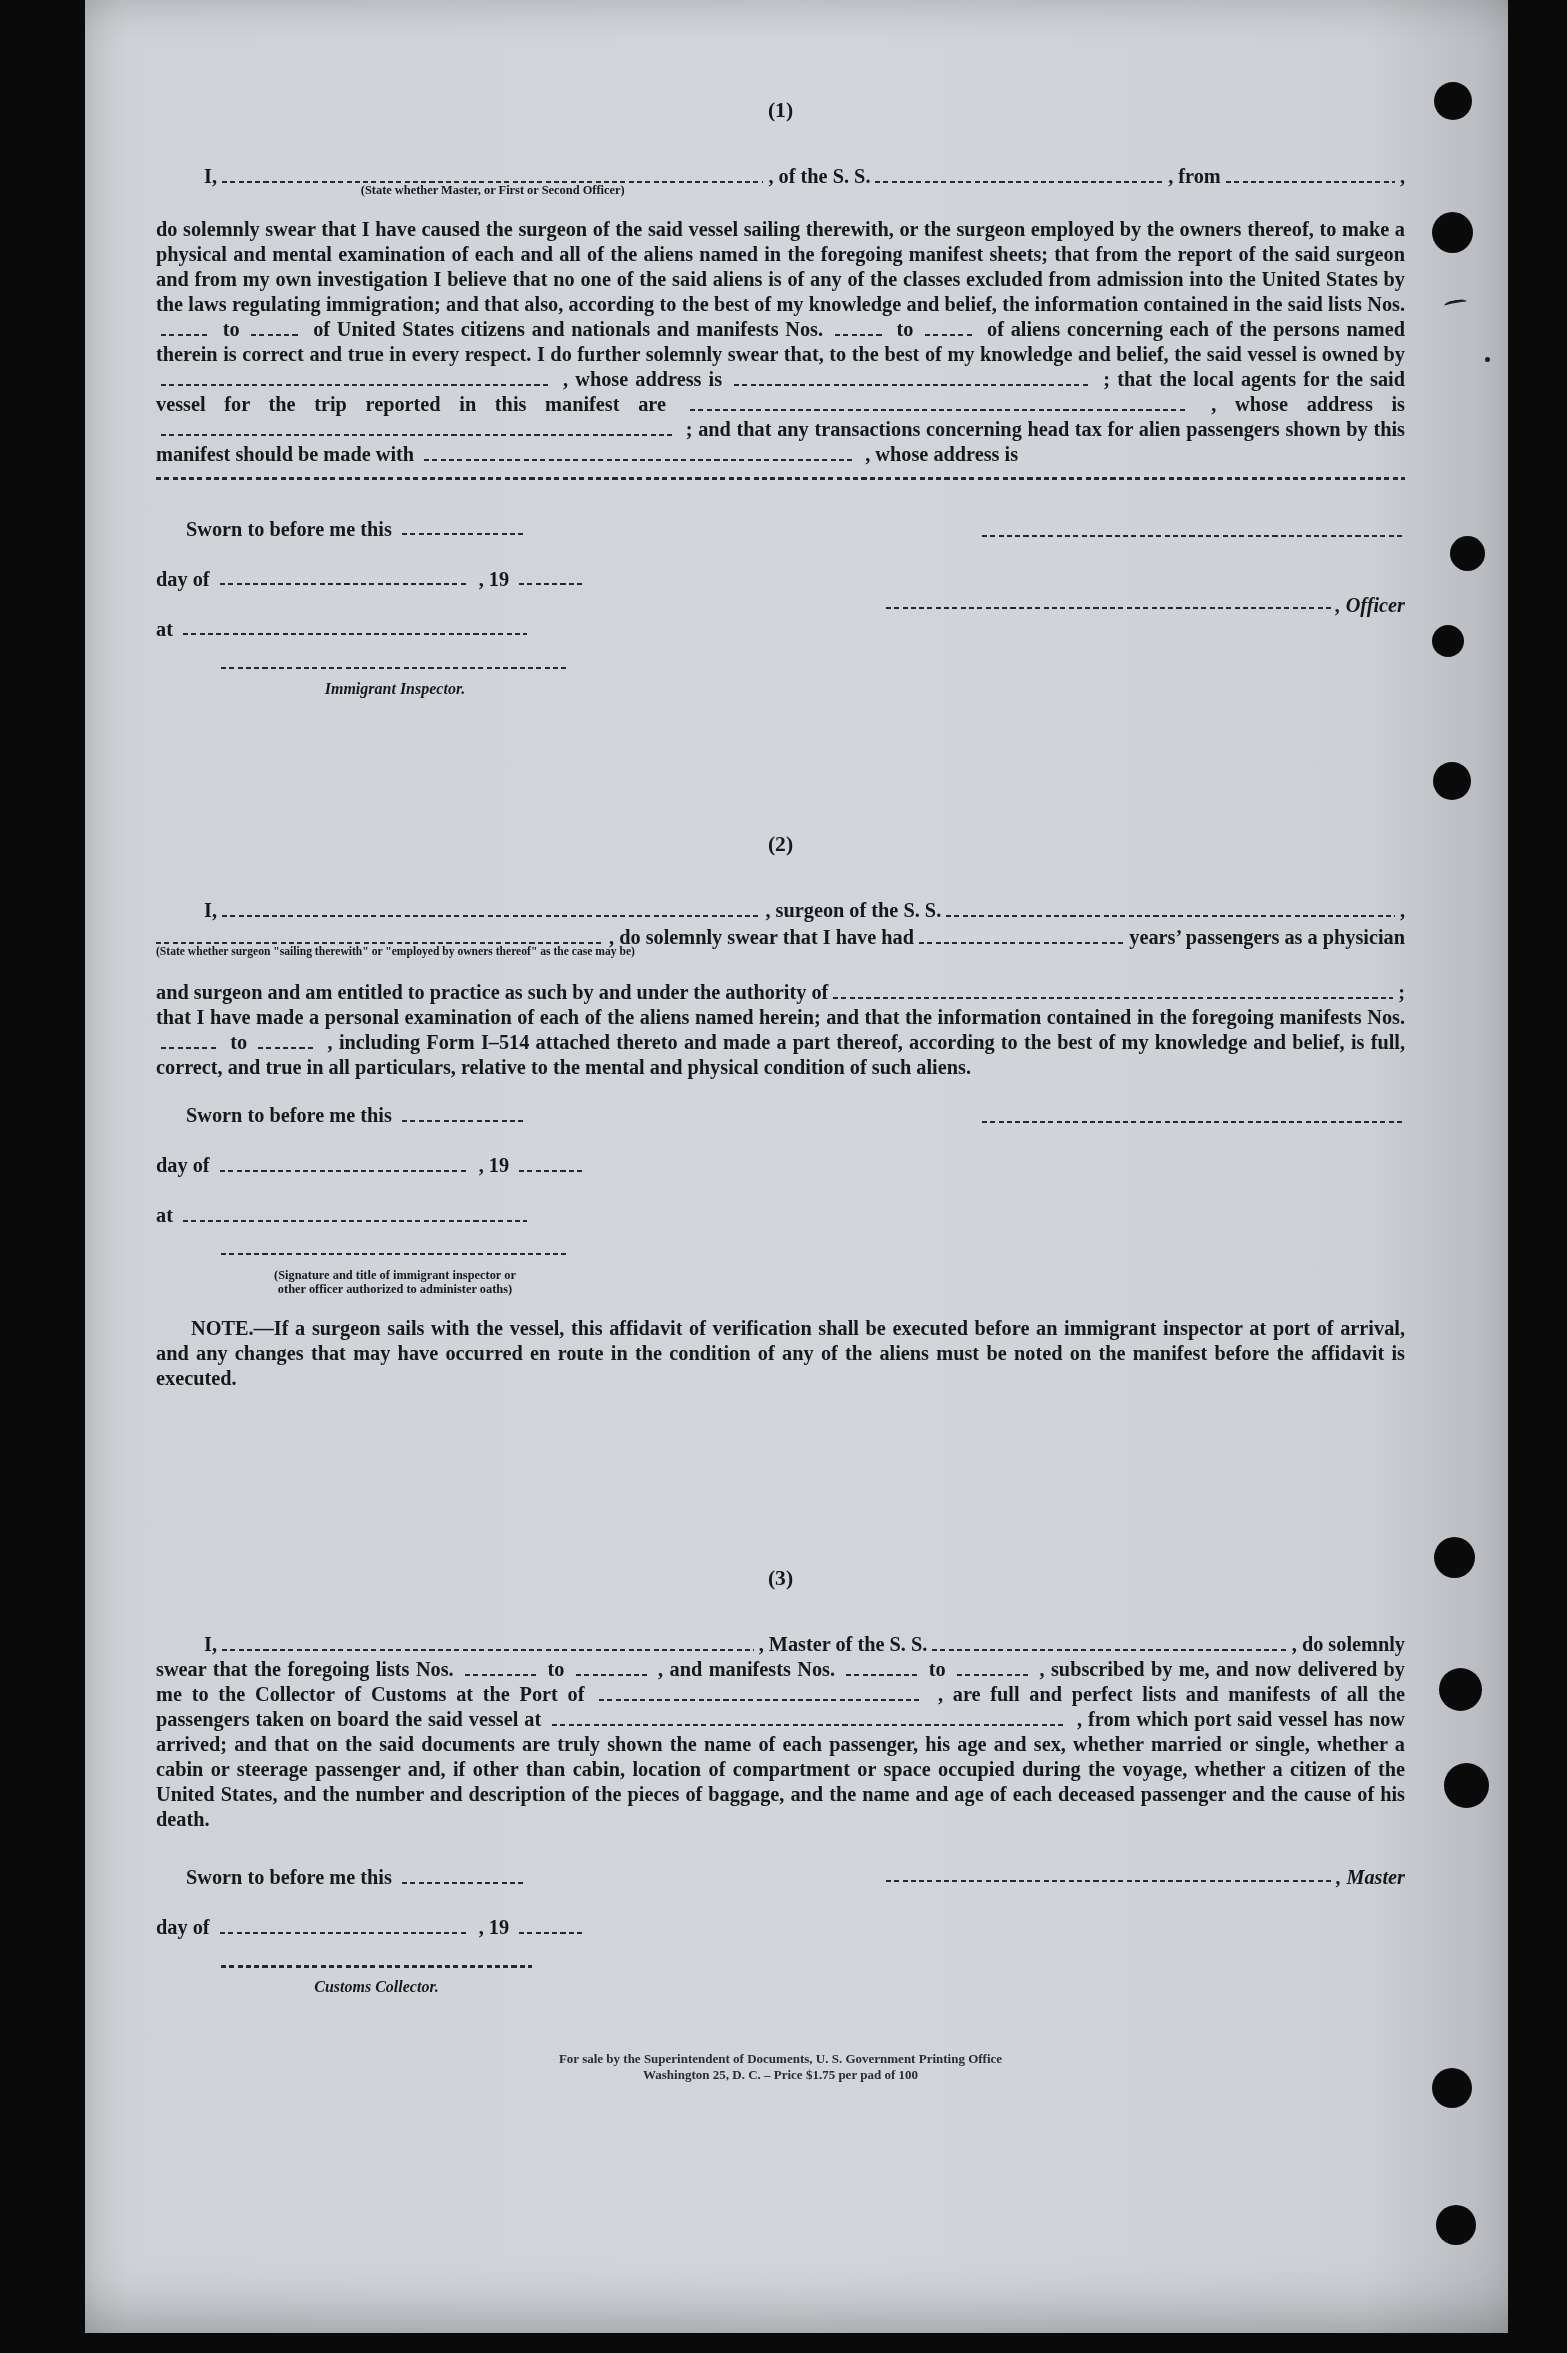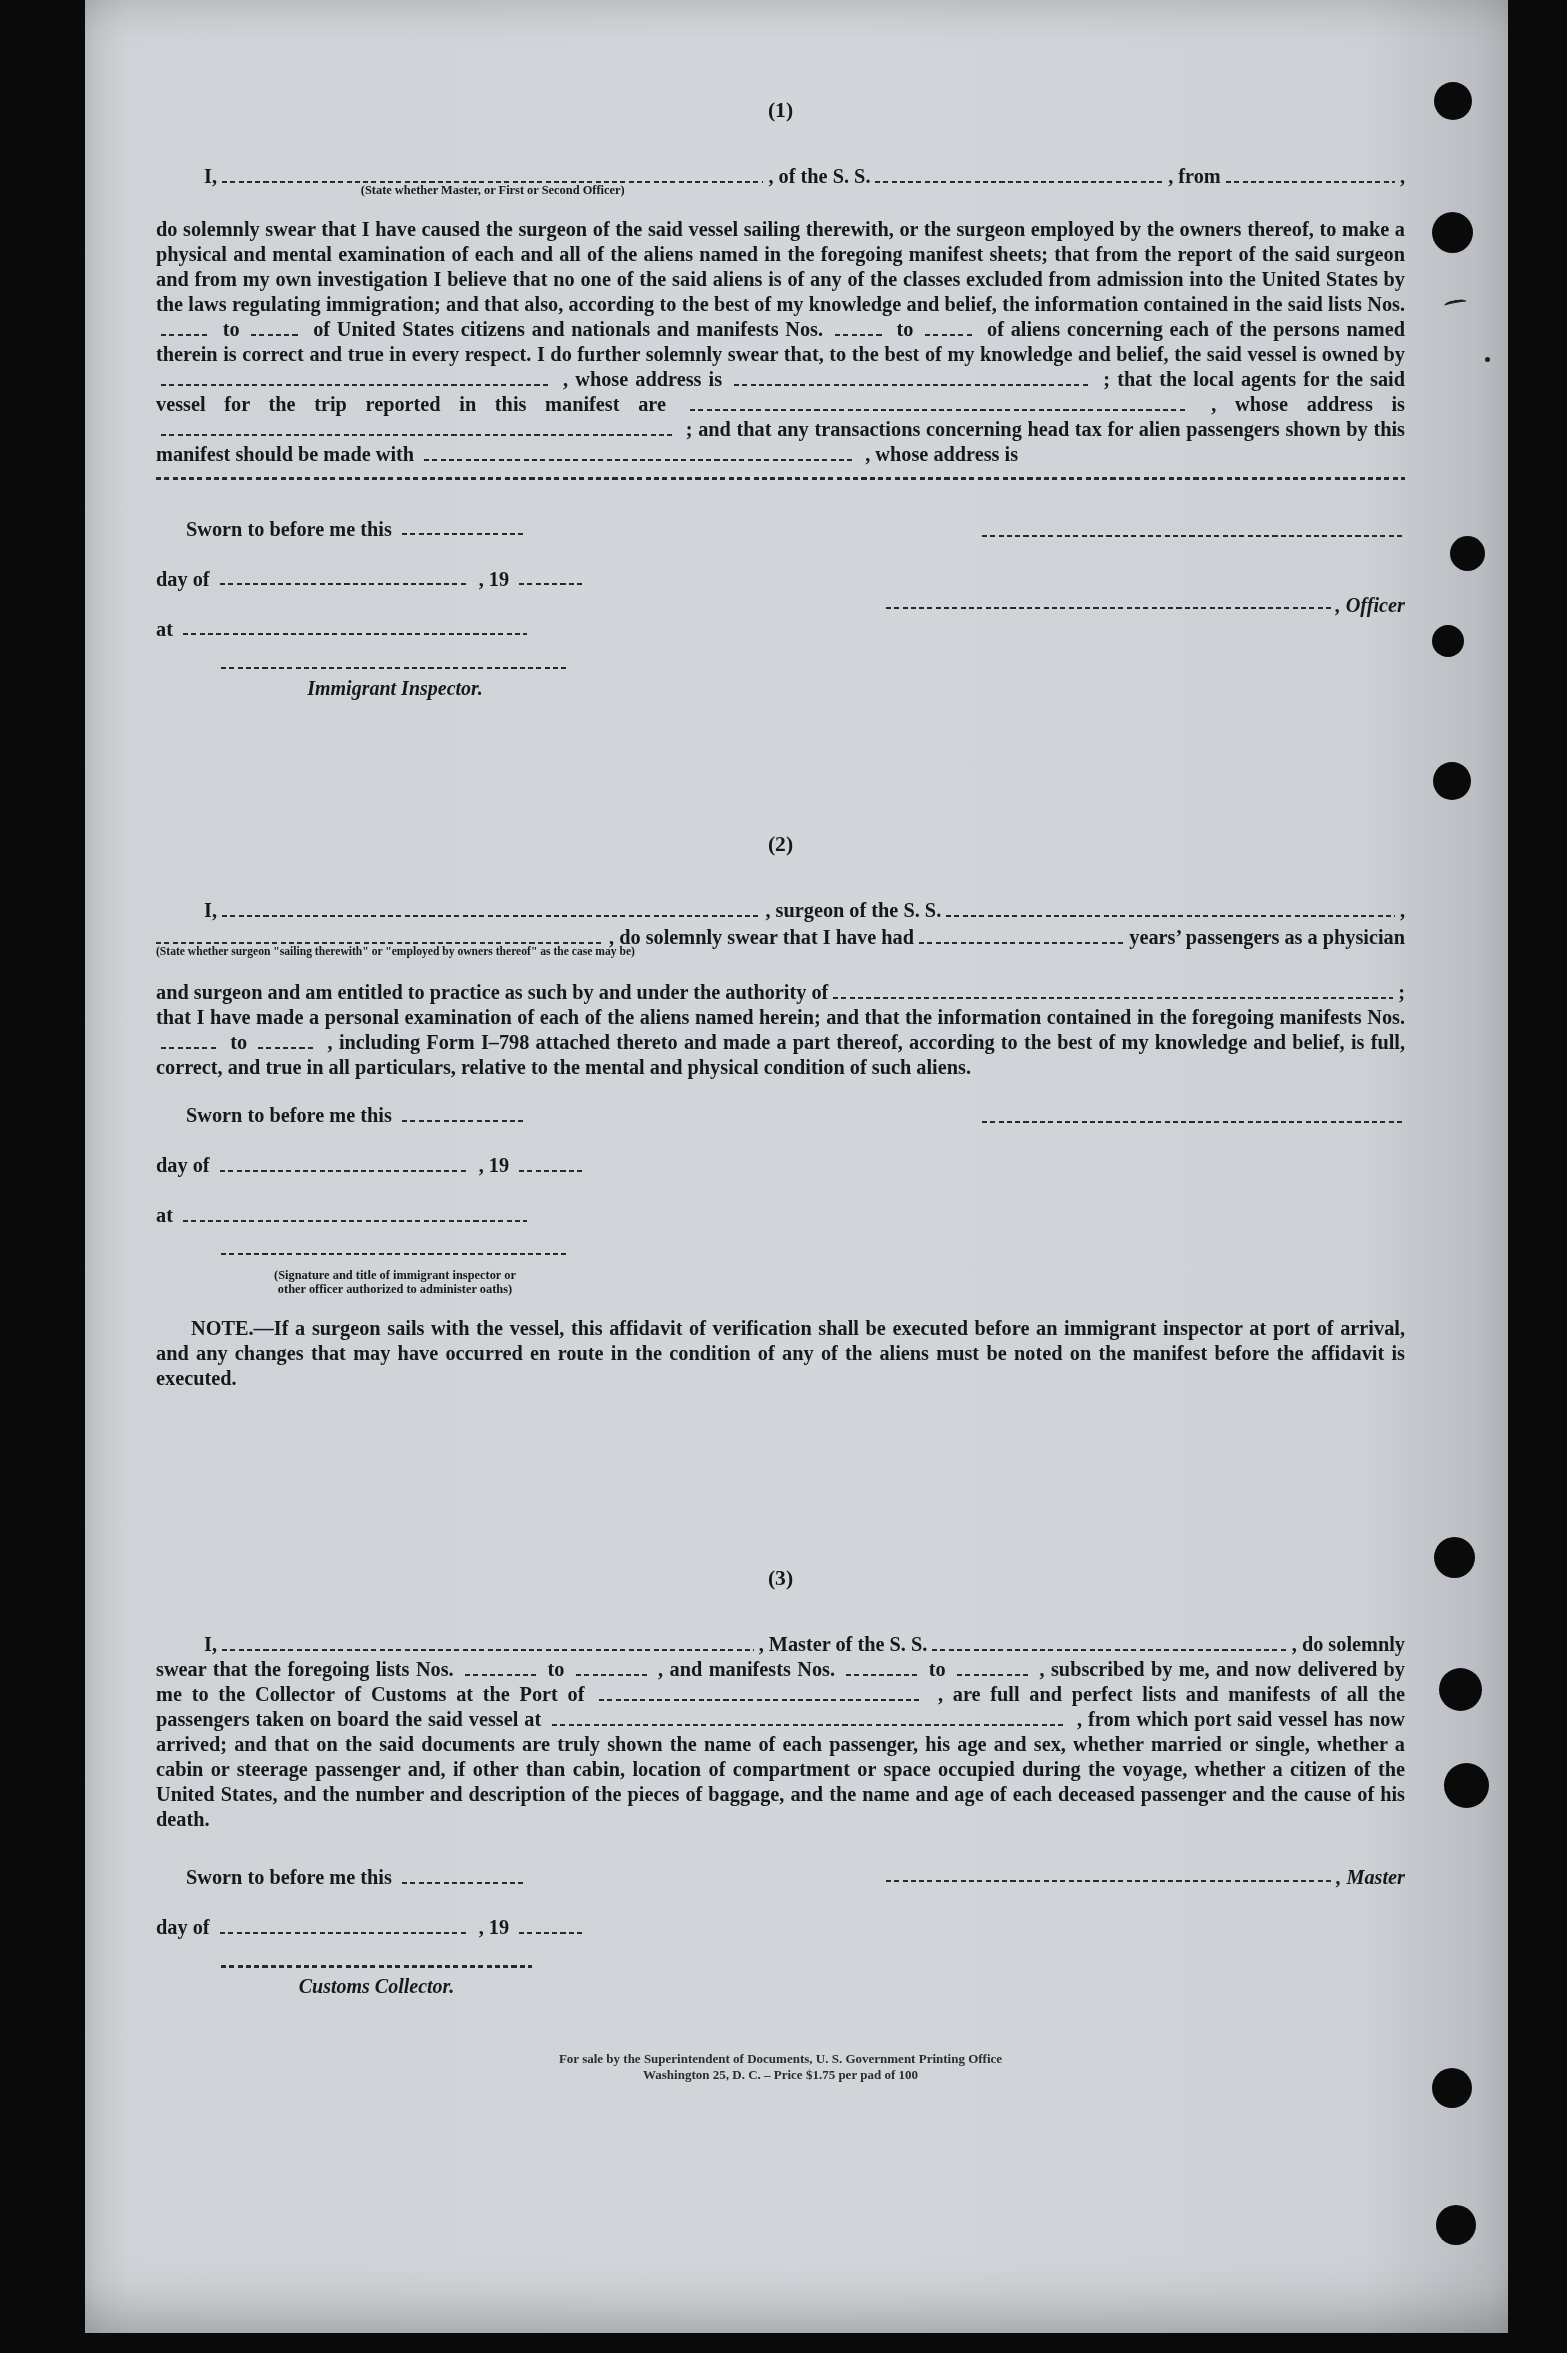--- a/index.html
+++ b/index.html
@@ -68,21 +68,21 @@
 
   .sworn { position:relative; margin-top:37px; }
   #sec2 .sworn { margin-top:23px; }
   #sec3 .sworn { margin-top:33px; }
   .srow { margin-bottom:25px; white-space:nowrap; }
   .ind36 { padding-left:30px; }
 
   .sigl { margin-left:65px; width:348px; text-align:center; }
   .sigl .hr-dash { width:100%; }
   .sigl.narrow { width:311px; }
-  .sigcap { font-size:20px; margin-top:6.6px; }
+  .sigcap { font-size:16px; margin-top:6.6px; }
   .sigcap.small { font-size:12.4px; line-height:14px; margin-top:13px; }
 
   .sigr1 { position:absolute; top:18px; right:0; width:423px; }
   .sigr2 { position:absolute; top:76px; left:730px; right:0; display:flex; align-items:flex-start; }
   .sigr-top { top:0; }
 
   .note { margin-top:20px; text-align:justify; }
   .note.n1 { text-indent:35px; }
   .note.n2 { text-indent:25px; margin-top:0; }
 
@@ -199,21 +199,21 @@
         <span class="t">and surgeon and am entitled to practice as such by and under the authority of</span>
         <span class="b grow"></span>
         <span class="t">;</span>
       </div>
 
       <p class="body">
         <span>that I have made a personal examination of each of the aliens named herein; and that the information contained in the foregoing manifests Nos.</span>
         <span class="b w70"></span>
         <span>to</span>
         <span class="b w70"></span>
-        <span>, including Form I–798 attached thereto and made a part thereof, according to the best of my knowledge and belief, is full, correct, and true in all particulars, relative to the mental and physical condition of such aliens.</span>
+        <span>, including Form I–514 attached thereto and made a part thereof, according to the best of my knowledge and belief, is full, correct, and true in all particulars, relative to the mental and physical condition of such aliens.</span>
       </p>
 
       <div class="sworn">
         <div class="srow ind36">
           <span class="t">Sworn to before me this</span>
           <span class="b w150"></span>
         </div>
         <div class="srow">
           <span class="t">day of</span>
           <span class="b w300"></span>

